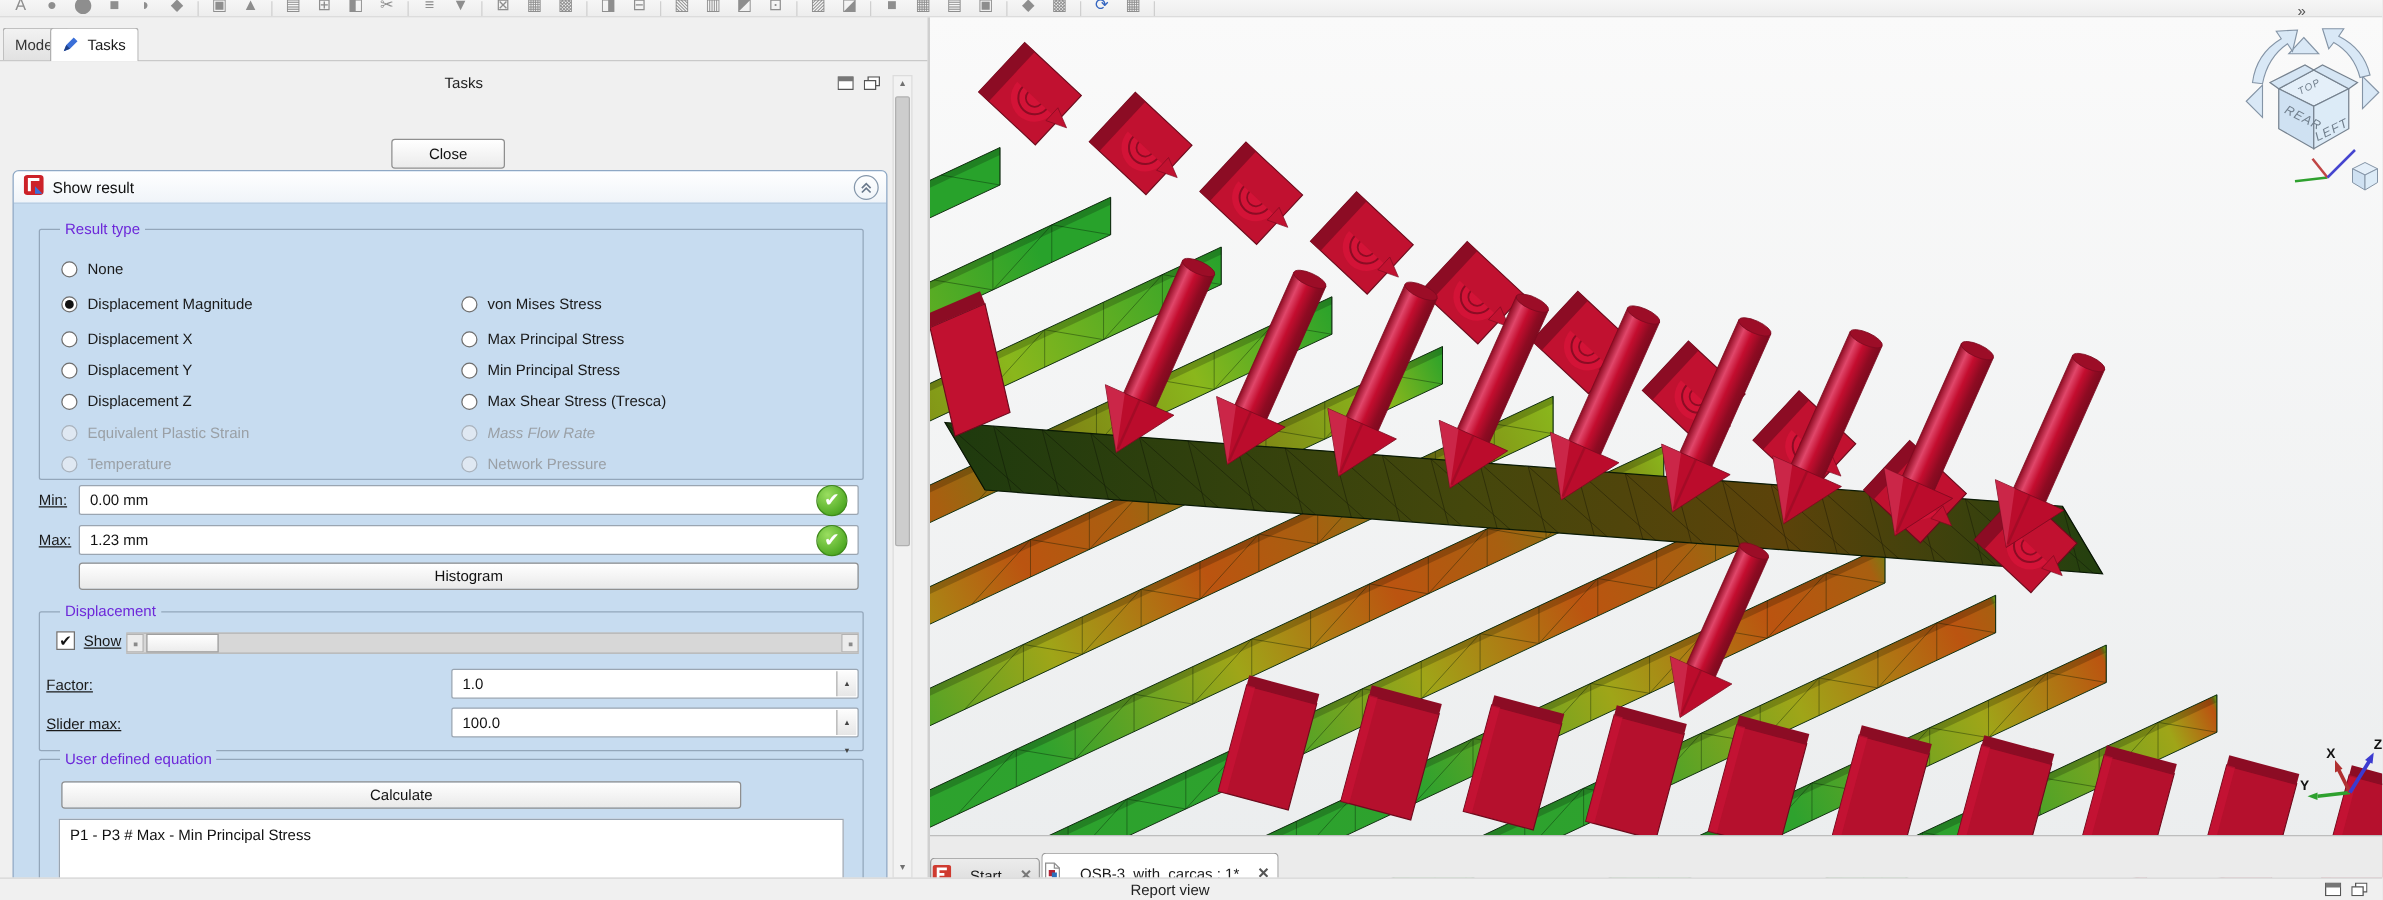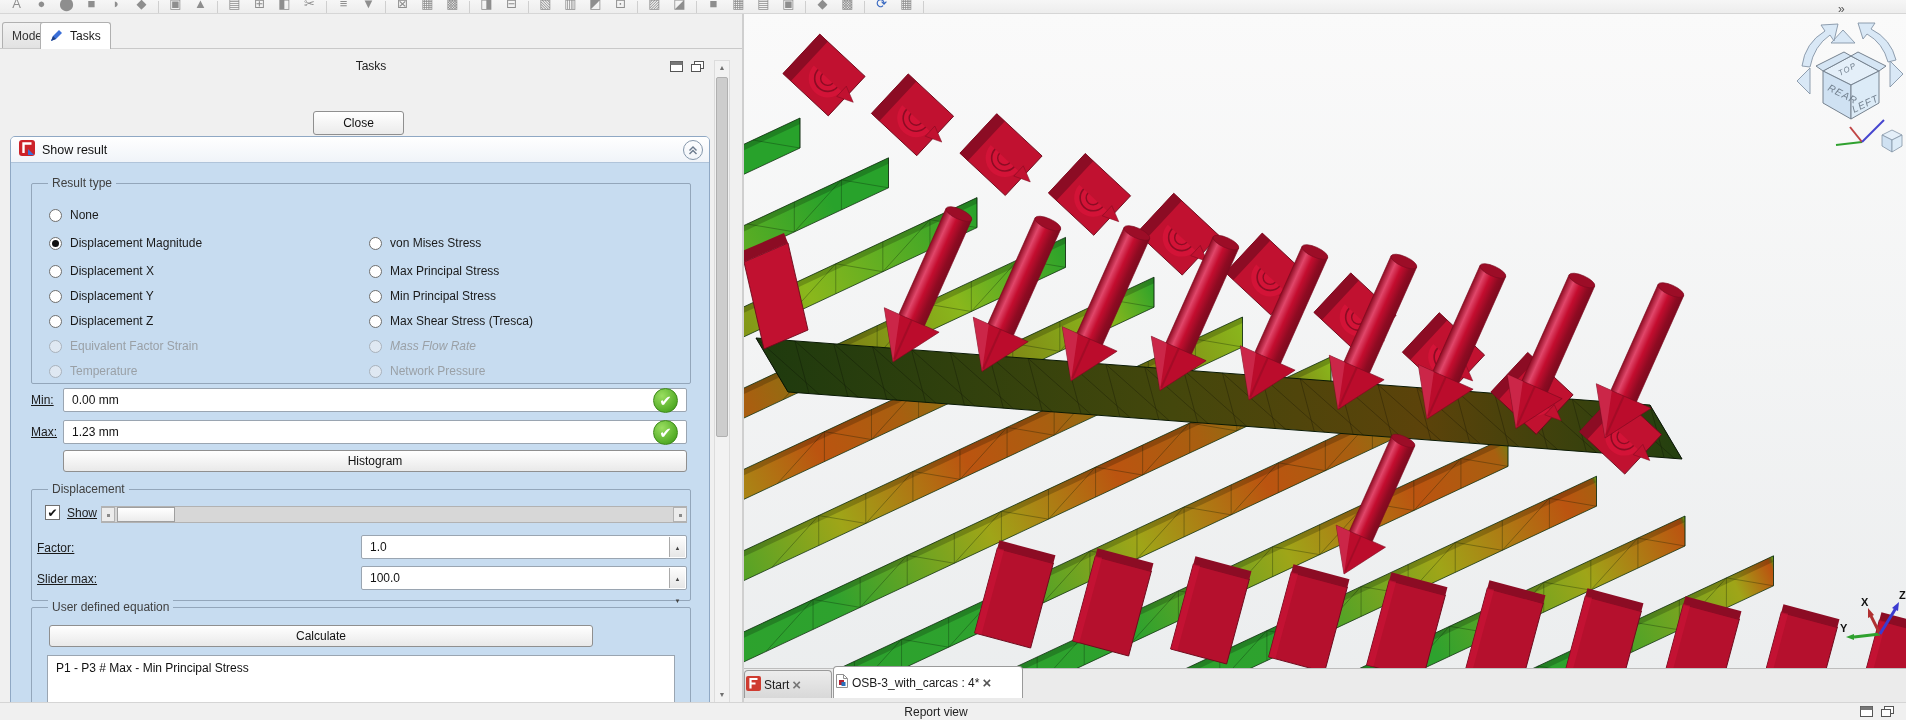--- a/index.html
+++ b/index.html
@@ -38,21 +38,21 @@
   
   #taskbox { position:absolute; left:10px; top:87px; width:700px; height:580px;
              border:1px solid #8fa8c4; border-radius:5px 5px 0 0; background:#c7dcf0; }
   #taskhdr { position:absolute; left:0; top:0; right:0; height:26px;
              background:linear-gradient(#ffffff,#f0f4f9); border-bottom:1px solid #b0c4da;
              border-radius:4px 4px 0 0; display:flex; align-items:center; padding:0 8px; gap:7px; }
   #taskhdr .title { font-weight:normal; font-size:12.5px; color:#111; }
   #collapse { position:absolute; right:6px; top:3px; width:20px; height:20px; border:1px solid #8597ab;
               border-radius:50%; display:flex; align-items:center; justify-content:center; }
   .grp { position:absolute; border:1px solid #93a6ba; border-radius:2px; }
-  .grp-label { position:absolute; top:-8px; left:16px; background:#c7dcf0; padding:0 4px; color:#404040; }
+  .grp-label { position:absolute; top:-8px; left:16px; background:#c7dcf0; padding:0 4px; color:#6d28d9; }
   
   .rrow { position:absolute; height:20px; display:flex; align-items:center; gap:8px; }
   .radio { width:13px; height:13px; border:1px solid #6f6f6f; border-radius:50%; background:#fff; flex:0 0 13px; }
   .rrow.checked .radio { position:relative; }
   .rrow.checked .radio::after { content:""; position:absolute; left:2px; top:2px; width:7px; height:7px;
                                 background:#111; border-radius:50%; }
   .rrow.disabled { color:#9aa0a6; }
   .rrow.disabled .radio { border-color:#a9b2bc; background:#dfe8f2; }
   
   .lab { position:absolute; color:#1a1a1a;text-decoration:underline; }
@@ -85,22 +85,22 @@
   #cv-thumb { position:absolute; left:1px; top:16px; width:12px; height:360px; background:#cdcdcd;
               border:1px solid #b0b0b0; border-radius:2px; }
   #splitter { position:absolute; left:742px; top:14px; width:2px; height:688px; background:#cfcfcf; }
   
   #viewport { position:absolute; left:744px; top:14px; width:1162px; height:688px;
               background:linear-gradient(#f9f9f9,#ededed); }
   #scene { position:absolute; left:0; top:0; }
   
   #docstrip { position:absolute; left:0; top:654px; width:1162px; height:34px;
               background:#ebebeb; border-top:1px solid #bdbdbd; }
-  .doctab { position:absolute; display:flex; align-items:center; gap:3px; padding:0 1px;
-            border:1px solid #9a9a9a; border-bottom:none; border-radius:4px 4px 0 0; }
+  .doctab { position:absolute; display:flex; align-items:center; gap:15px; padding:0 1px;
+            border:1px solid #9a9a9a; border-bottom:none; border-radius:4px 4px 0 0;margin-top:16px; }
   #doctab-start { left:0; top:1px; height:28px; width:88px; background:linear-gradient(#ececec,#d8d8d8); }
   #doctab-doc   { left:89px; top:-3px; height:32px; width:190px; background:#fff; }
   .tabclose { color:#777; font-size:15px; font-weight:bold; line-height:14px; }
   
   #reportbar { position:absolute; left:0; top:702px; width:1906px; height:18px;
                background:#f0f0f0; border-top:1px solid #d5d5d5; }
   #reportbar .title { position:absolute; left:866px; width:140px; text-align:center; top:2px; color:#222; }
   #reportbar .winbtns { top:3px; right:12px; }
 </style>
 </head>
@@ -176,21 +176,21 @@
       <div class="rrow" style="left:38px; top:149px;">
             <span class="radio"></span>
             <span>Displacement Y</span>
           </div>
       <div class="rrow" style="left:38px; top:174px;">
             <span class="radio"></span>
             <span>Displacement Z</span>
           </div>
       <div class="rrow disabled" style="left:38px; top:199px;">
             <span class="radio"></span>
-            <span>Equivalent Factor Strain</span>
+            <span>Equivalent Plastic Strain</span>
           </div>
       <div class="rrow disabled" style="left:38px; top:224px;align-items:center;">
             <span class="radio"></span>
             <span>Temperature</span>
           </div>
 
       <div class="rrow" style="left:358px; top:96px;">
             <span class="radio"></span>
             <span>von Mises Stress</span>
           </div>
@@ -975,21 +975,21 @@
     </div>
     <div id="doctab-doc" class="doctab">
       <span>
         <svg width="14" height="16">
               <path d="M1.5 1.5 h7 l4 4 v9 h-11 z" fill="#fff" stroke="#909090"></path>
               <path d="M8.5 1.5 v4 h4" fill="none" stroke="#909090"></path>
               <rect x="4" y="7" width="5" height="5" fill="#b22234"></rect>
               <rect x="6.5" y="9" width="4" height="4" fill="#2a6fba"></rect>
             </svg>
       </span>
-      <span>OSB-3_with_carcas : 4*</span>
+      <span>OSB-3_with_carcas : 1*</span>
       <span class="tabclose" style="color:#555;">×</span>
     </div>
   </div>
 </div>
 
 <div id="reportbar">
   <span class="title">Report view</span>
   <div class="winbtns">
     <span class="winbtn">
       <svg width="13" height="11">

